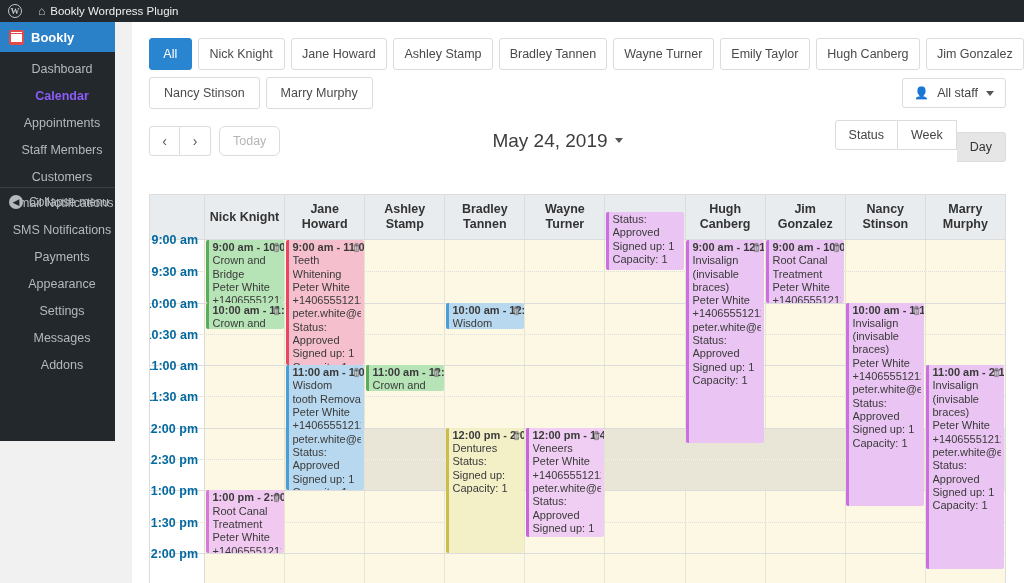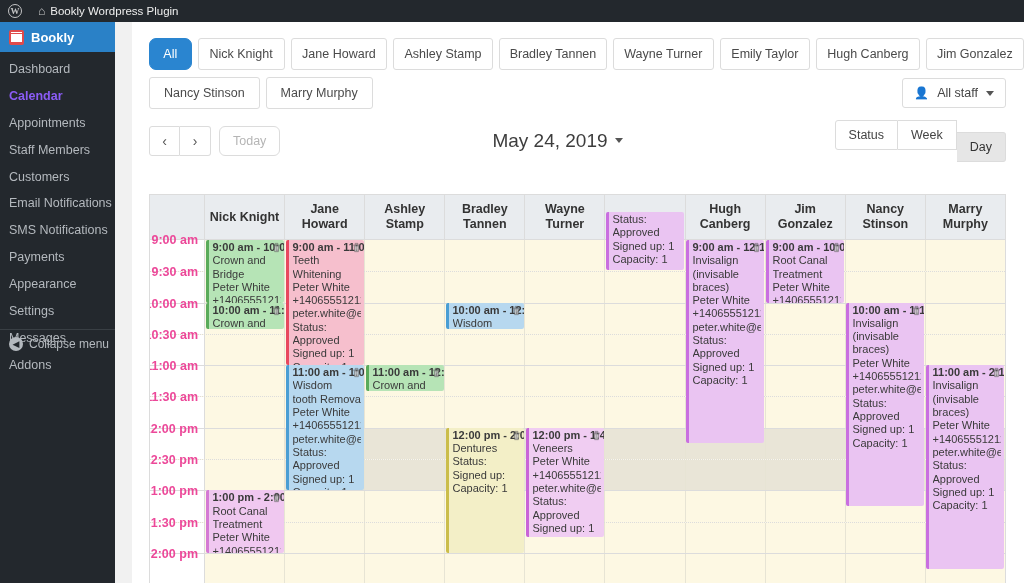--- a/index.html
+++ b/index.html
@@ -31,21 +31,21 @@
     font-size: 9px; font-weight: bold; color: #c3c4c5;
     font-family: "Liberation Serif", serif;
     line-height: 1;
   }
   .home-glyph { font-size: 12px; line-height: 1; }
   .ab-title { color: #eee; font-size: 11.5px; }
 
   
   #sidebar {
     position: absolute; top: 22px; left: 0;
-    width: 115px; height: 561px;
+    width: 115px; height: 419px;
     background: #23282d;
     z-index: 40;
   }
   .menu-top {
     position: relative;
     height: 30px;
     background: #2a81c7;
     color: #fff;
     display: flex; align-items: center;
     padding-left: 9px; gap: 7px;
@@ -71,20 +71,21 @@
     background: #fff;
   }
   .menu-list { padding: 4px 0 0 0; }
   .menu-item {
     display: block;
     padding: 5px 0 5px 9px;
     color: #b4b9be;
     font-size: 12.5px;
     line-height: 1.35;
     cursor: pointer;
+    text-align: center;
   }
   .menu-item.current { color: #8b5cf6; font-weight: bold; }
   .collapse-wrap {
     position: absolute; bottom: 232px; left: 0; width: 115px;
     border-top: 1px solid #393f44;
     padding-top: 7px;
   }
   .collapse {
     display: flex; align-items: center; gap: 6px;
     color: #b4b9be; font-size: 12px; padding-left: 9px; cursor: pointer;
@@ -117,21 +118,21 @@
     padding: 0 14px;
     border: 1px solid #dcdcdc;
     border-radius: 3px;
     background: #fff;
     color: #4a4a4a;
     font-size: 12.5px;
     display: flex; align-items: center; justify-content: center;
     cursor: pointer;
     white-space: nowrap;
   }
-  .fbtn.active { background: #2a85d0; border-color: #2a85d0; color: #fff; border-radius: 7px; }
+  .fbtn.active { background: #2a85d0; border-color: #2a85d0; color: #fff; }
   .allstaff {
     margin-left: auto; margin-right: 18px;
     height: 30px; padding: 0 11px;
     border: 1px solid #dcdcdc; border-radius: 3px;
     background: #fff; display: flex; align-items: center; gap: 8px;
     font-size: 12.5px; color: #444; cursor: pointer;
   }
   .person-glyph { font-size: 12px; color: #333; line-height: 1; }
   .caret { width: 0; height: 0; border-left: 4px solid transparent; border-right: 4px solid transparent; border-top: 5px solid #555; }
 
@@ -202,21 +203,21 @@
 
   .cal-body { position: relative; height: 343px; background: #fdf8e3; }
   .grid-rows { position: absolute; inset: 0; }
   .grow { display: flex; height: 31.3px; }
   .grow .gut {
     width: 55px; flex: none;
     border-right: 1px solid #dcdcdc;
     background: #fff;
     text-align: right;
     padding-right: 6px;
-    font-size: 12.5px; font-weight: bold; color: #ec4899;
+    font-size: 12.5px; font-weight: bold; color: #0369a1;
     line-height: 1;
     position: relative;
   }
   .grow .gut span { position: absolute; right: 6px; top: -6px; white-space: nowrap; }
   .grow .cell { flex: 1 1 0; border-right: 1px solid #e7e4d4; min-width: 0; }
   .grow .cell:last-child { border-right: none; }
   .grow.major { border-top: 1px solid #dcdcdc; }
   .grow.minor { border-top: 1px dotted #dcdcdc; }
   .grow.first { border-top: none; }
   .grow.noon .cell { background: #e9e5d7; }

